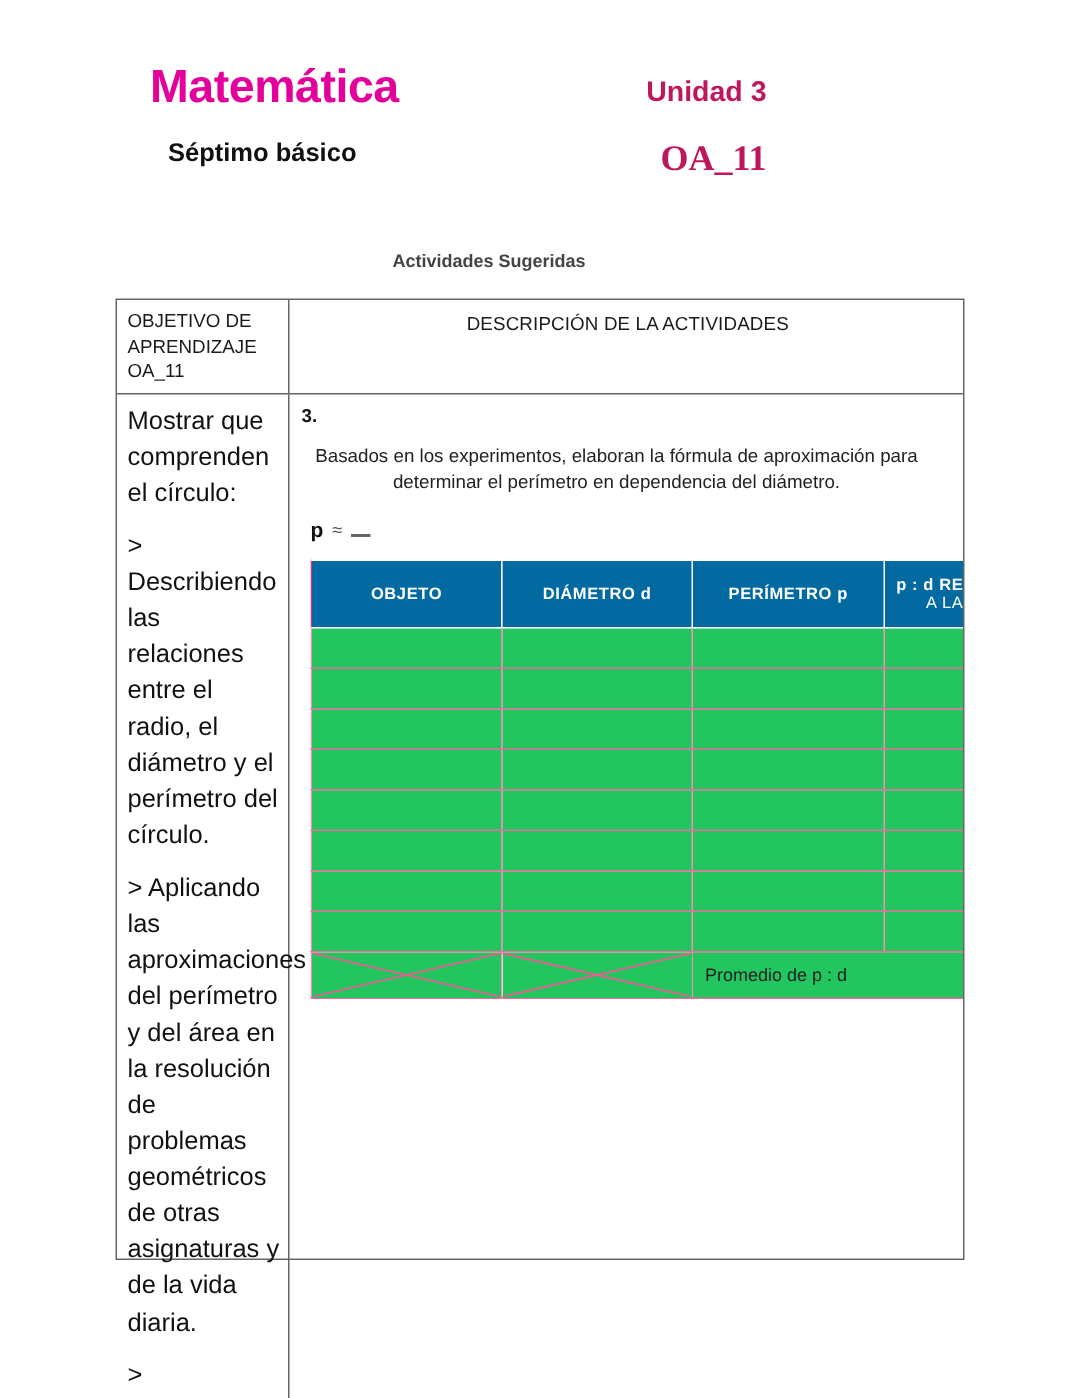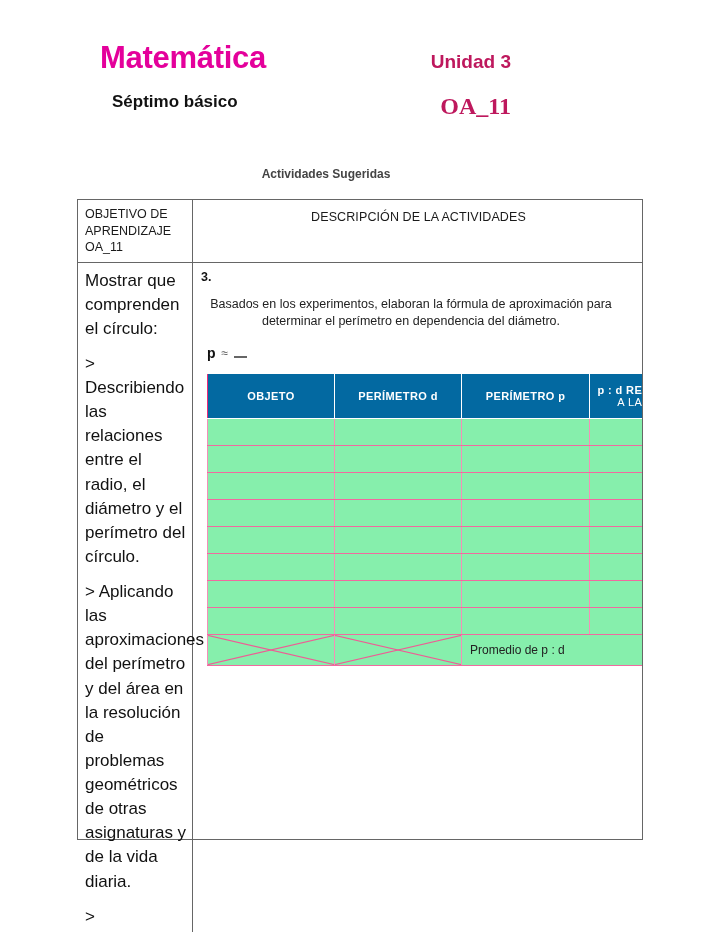--- a/index.html
+++ b/index.html
@@ -204,21 +204,21 @@
     padding: 0 2px;
   }
   .data-table th:first-child { border-left: 1.5px solid #EA2A7B; }
   .data-table th .th-sub {
     font-weight: normal;
   }
   .data-table td {
     height: 26px;
     border: 1px solid #F48FB8;
     border-bottom-color: #F06AA0;
-    background: #86efac;
+    background: #22c55e;
     padding: 0;
   }
   .data-table tr.body-row td { }
   .data-table td.cross-cell {
     position: relative;
     overflow: hidden;
   }
   .data-table tr.avg-row td { height: 30px; }
   .cross-cell .x-line {
     position: absolute;
@@ -295,21 +295,21 @@
       </div>
 
       <div class="data-table-wrap">
         <table class="data-table">
           <thead>
             <tr>
               <th class="col-w-1">
                 <span>OBJETO</span>
               </th>
               <th class="col-w-2">
-                <span>PERÍMETRO d</span>
+                <span>DIÁMETRO d</span>
               </th>
               <th class="col-w-3">
                 <span>PERÍMETRO p</span>
               </th>
               <th class="col-w-4">
                 <span>p : d REDONDEADO</span><br>
                 <span class="th-sub">A LA UNIDAD</span>
               </th>
             </tr>
           </thead>

